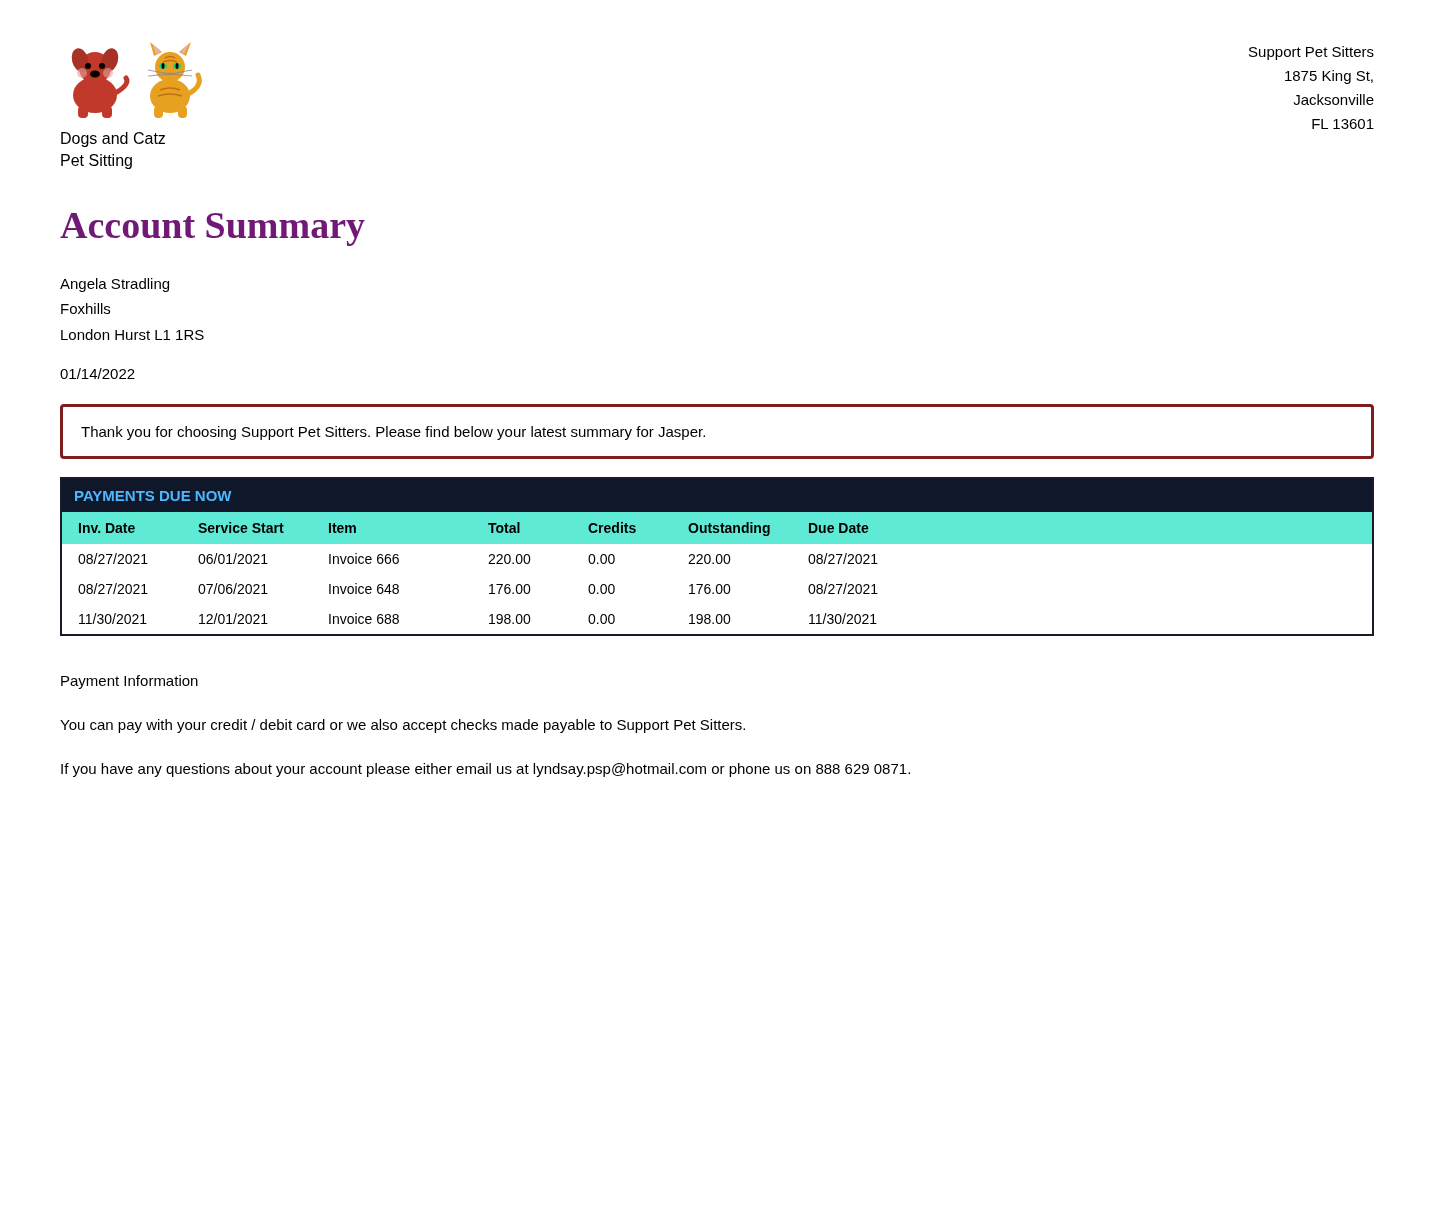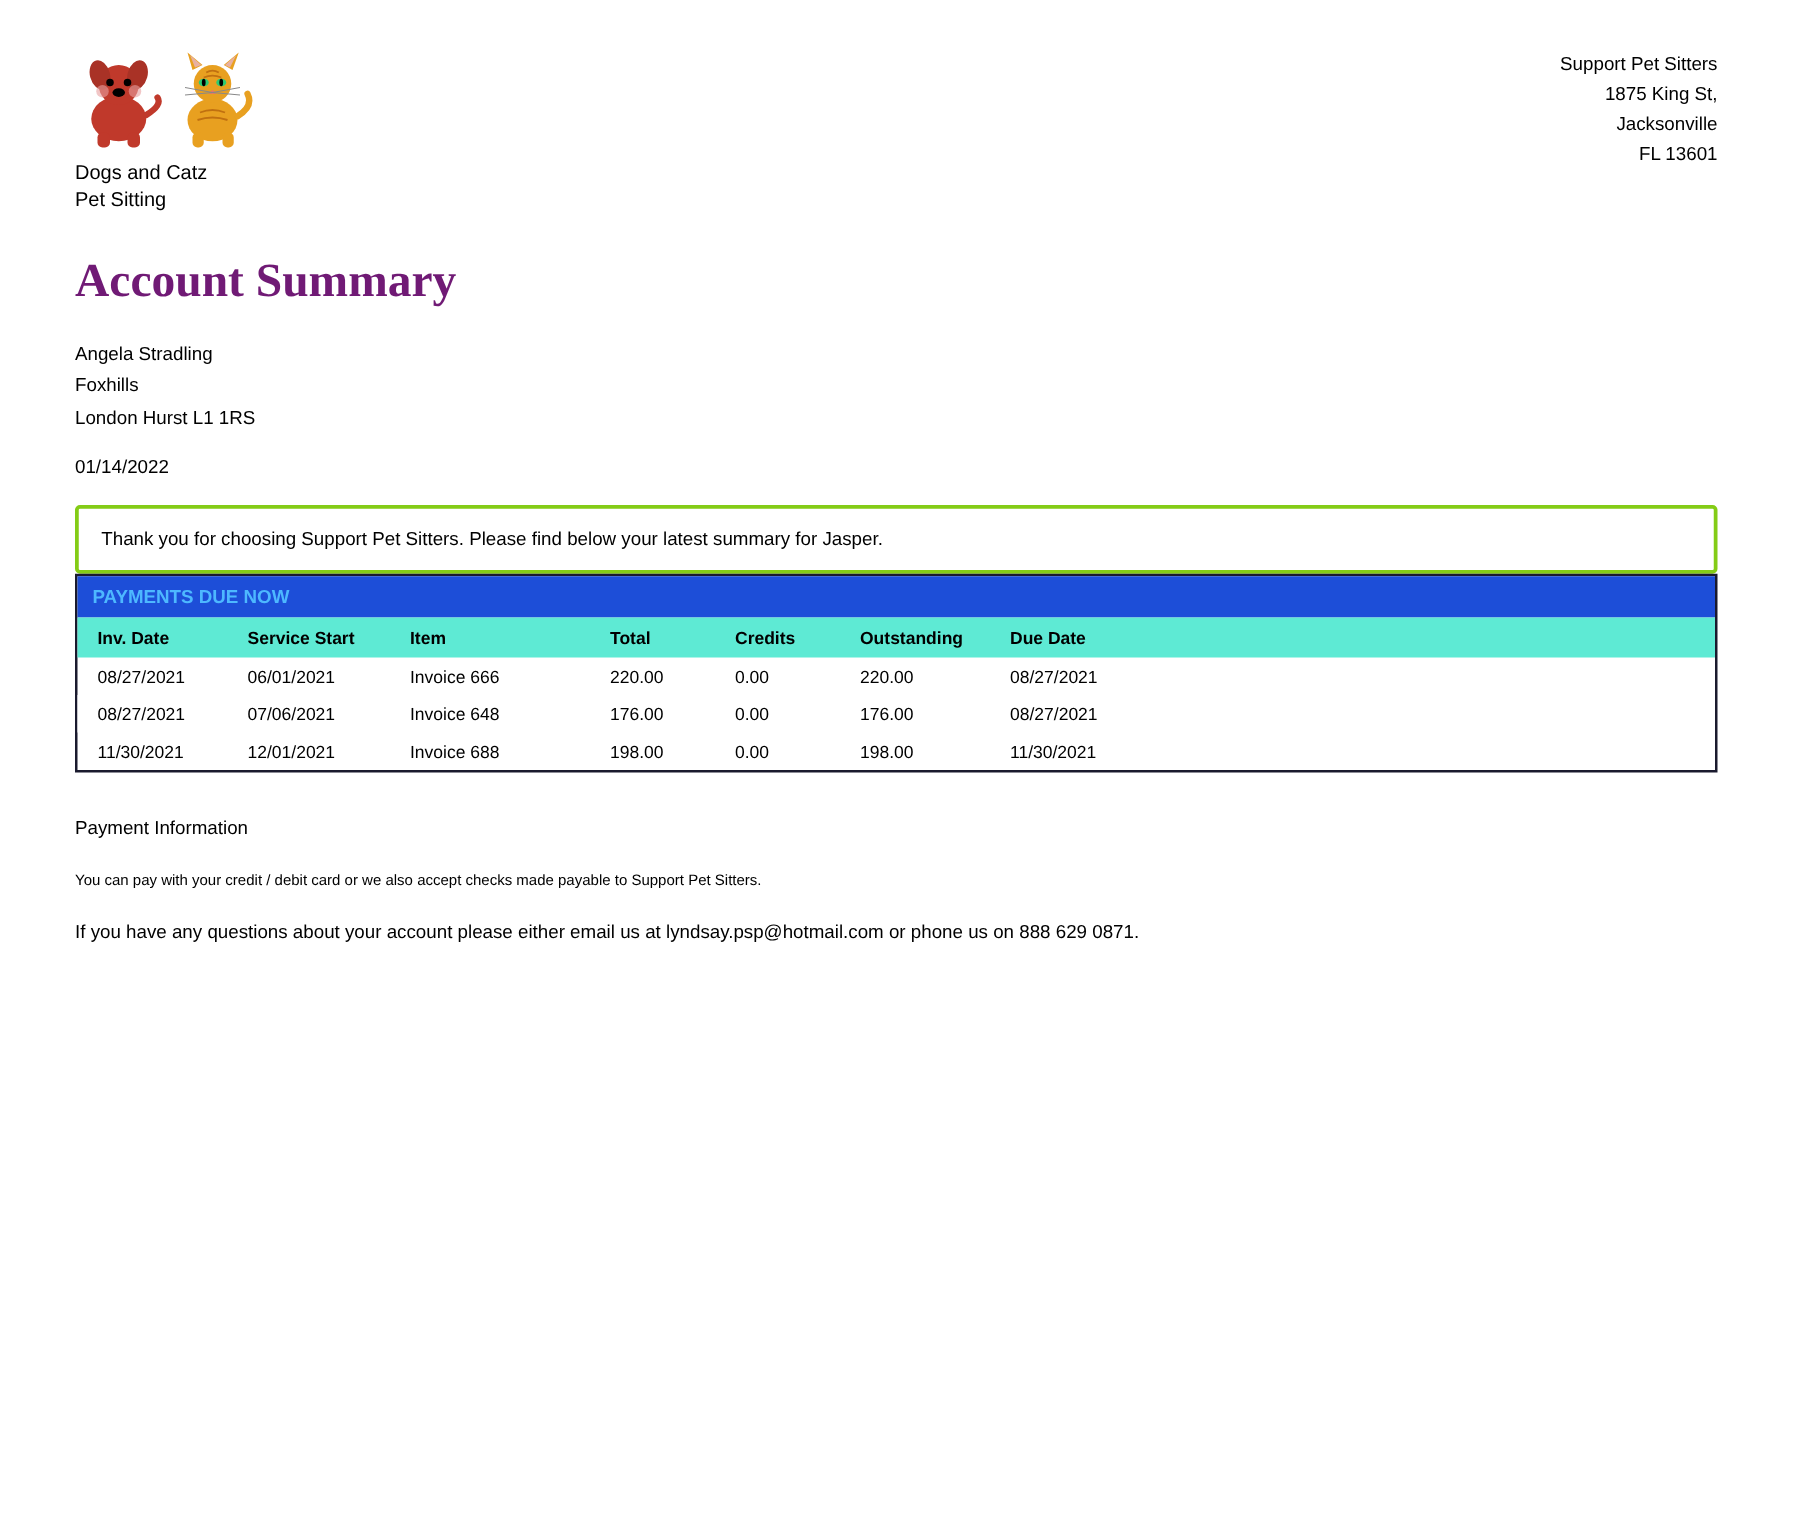--- a/index.html
+++ b/index.html
@@ -59,33 +59,34 @@
       line-height: 1.7;
       font-size: 15px;
     }
 
     .date-line {
       margin-bottom: 22px;
       font-size: 15px;
     }
 
     .thank-you-box {
-      border: 3px solid #84cc16;
+      border: 3px solid #7f1d1d;
       border-radius: 4px;
       padding: 16px 18px;
+      margin-bottom: 18px;
       font-size: 15px;
     }
 
     .payments-table-wrapper {
       border: 2.5px solid #1a1a2e;
       margin-bottom: 36px;
     }
 
     .payments-header {
-      background-color: #1d4ed8;
+      background-color: #0f172a;
       color: #4db8ff;
       font-weight: bold;
       font-size: 15px;
       padding: 8px 12px;
     }
 
     .table-columns-header {
       background-color: #5eead4;
       display: grid;
       grid-template-columns: 120px 130px 160px 100px 100px 120px 120px;
@@ -122,21 +123,21 @@
       margin-bottom: 24px;
     }
 
     .payment-info-title {
       font-size: 15px;
       margin-bottom: 18px;
       margin-top: 24px;
     }
 
     .payment-info-text {
-      font-size: 12px;
+      font-size: 15px;
       margin-bottom: 20px;
       line-height: 1.6;
     }
 
     .payment-contact-text {
       font-size: 15px;
       line-height: 1.6;
       margin-top: 12px;
     }
   </style>

